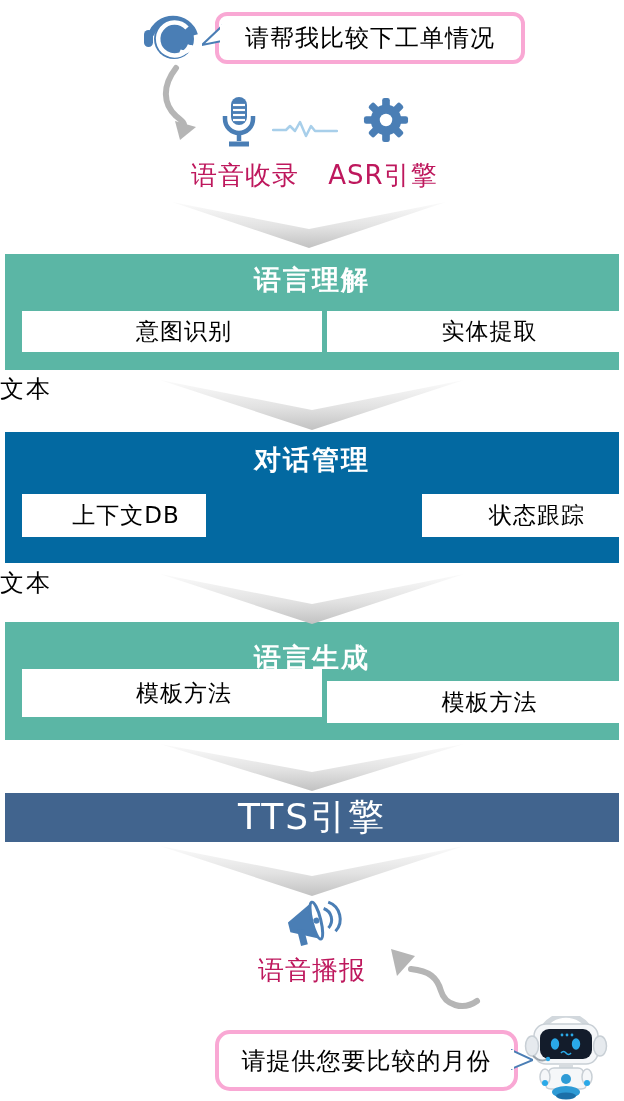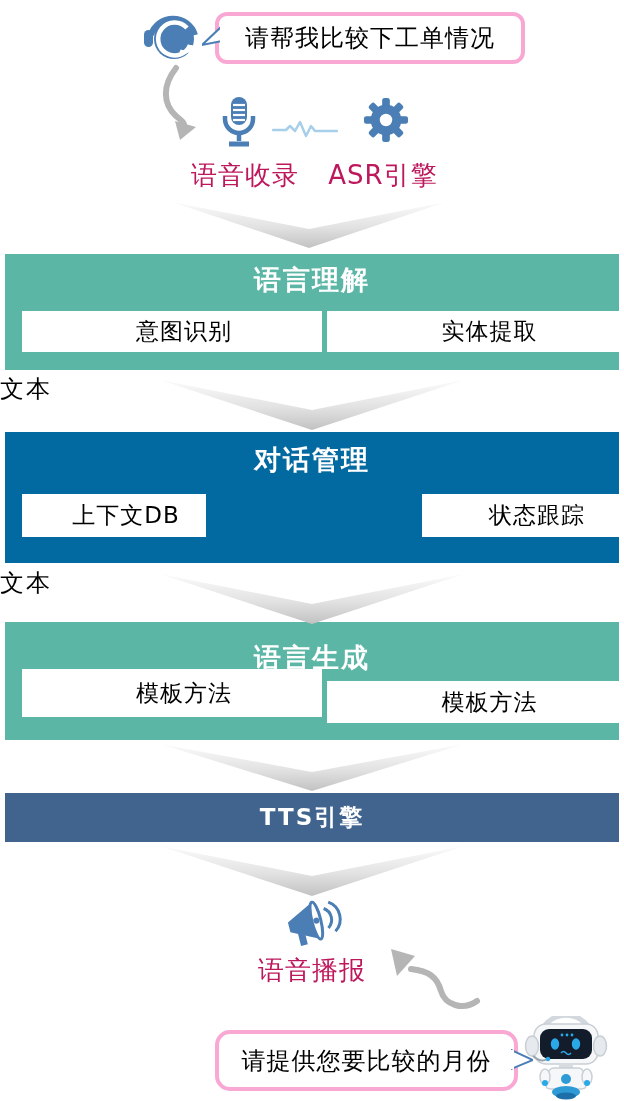--- a/index.html
+++ b/index.html
@@ -24,21 +24,21 @@
   .block .block-title{
     text-align:center;color:#fff;font-weight:bold;font-size:27px;letter-spacing:2px;
   }
   .block .sub-box{
     position:absolute;background:#fff;display:flex;align-items:center;justify-content:center;
     font-size:23px;color:#000;letter-spacing:1px;padding-left:24px;
   }
   .block.teal{background:#5BB6A5;}
   .block.steel{background:#0369a1;}
   .block.navy{background:#41648E;display:flex;align-items:center;justify-content:center;}
-  .block.navy .block-title{font-weight:bold;font-size:23px;}
+  .block.navy .block-title{font-weight:normal;font-size:36px;}
   
   .connector{position:absolute;left:0;width:624px;}
   .connector .conn-label{
     position:relative;z-index:2;text-align:left;font-size:24px;color:#000;letter-spacing:2px;
   }
   .chev{position:absolute;z-index:1;}
 </style>
 </head>
 <body>
 

